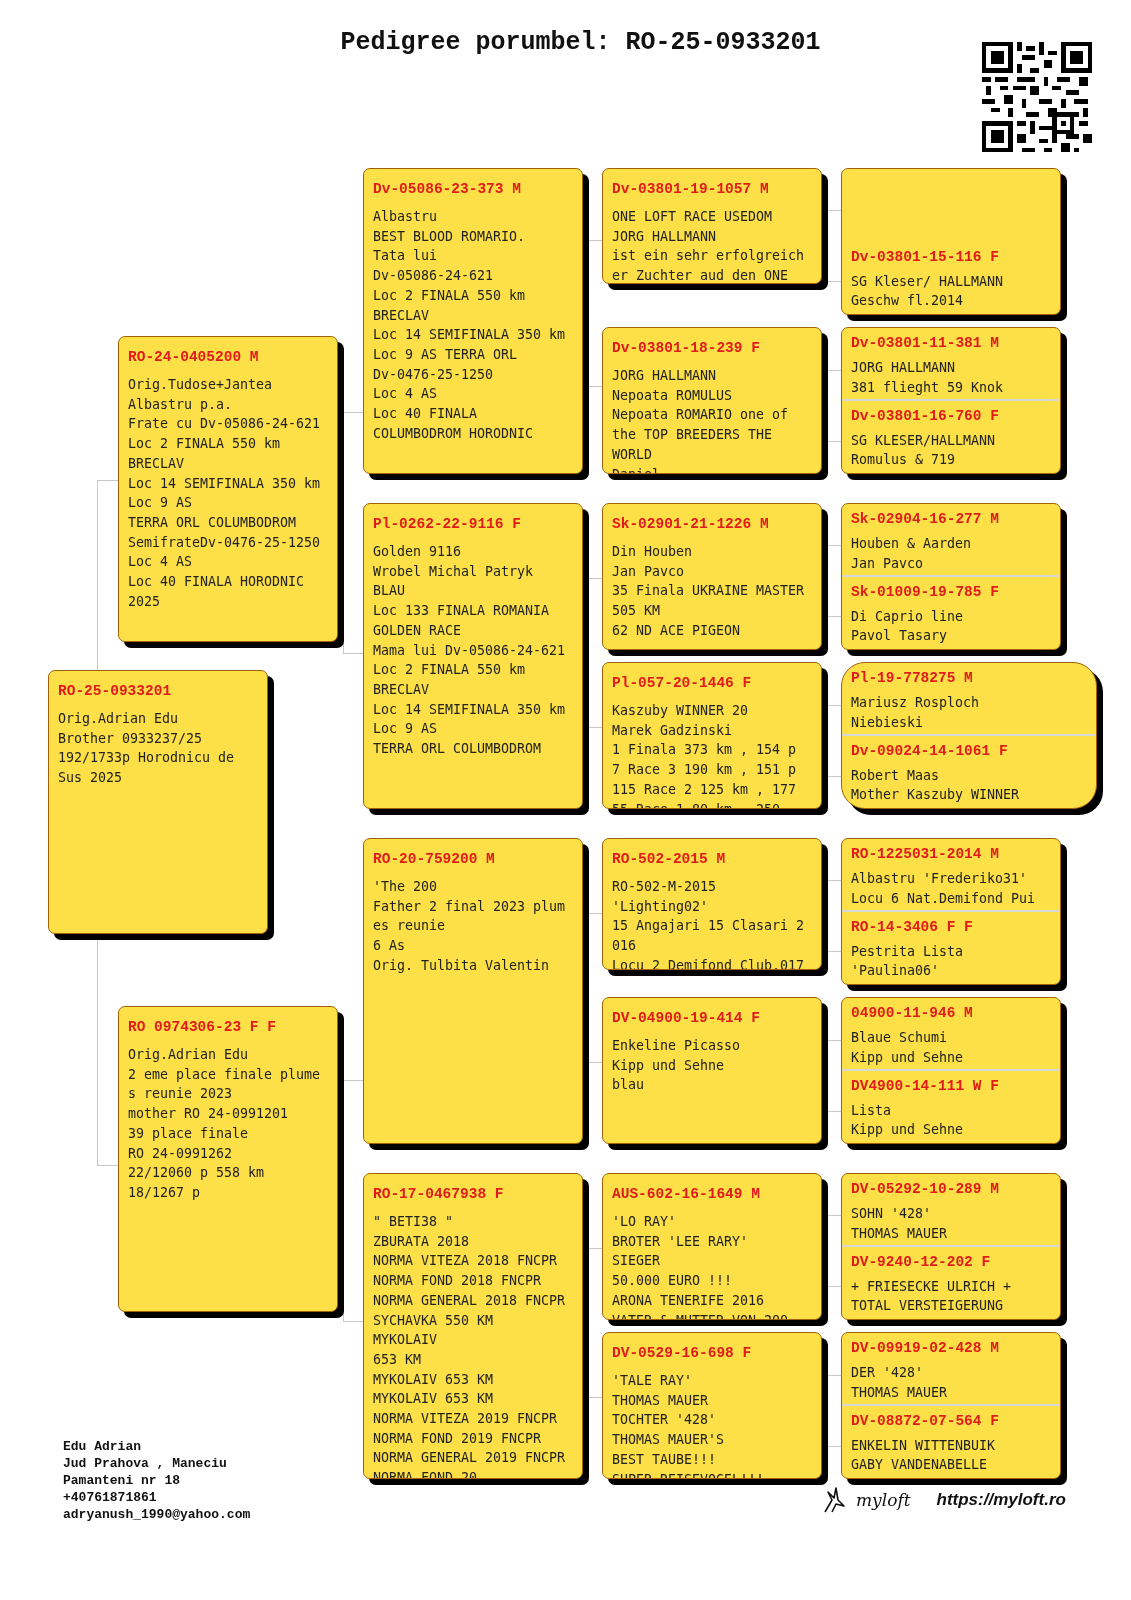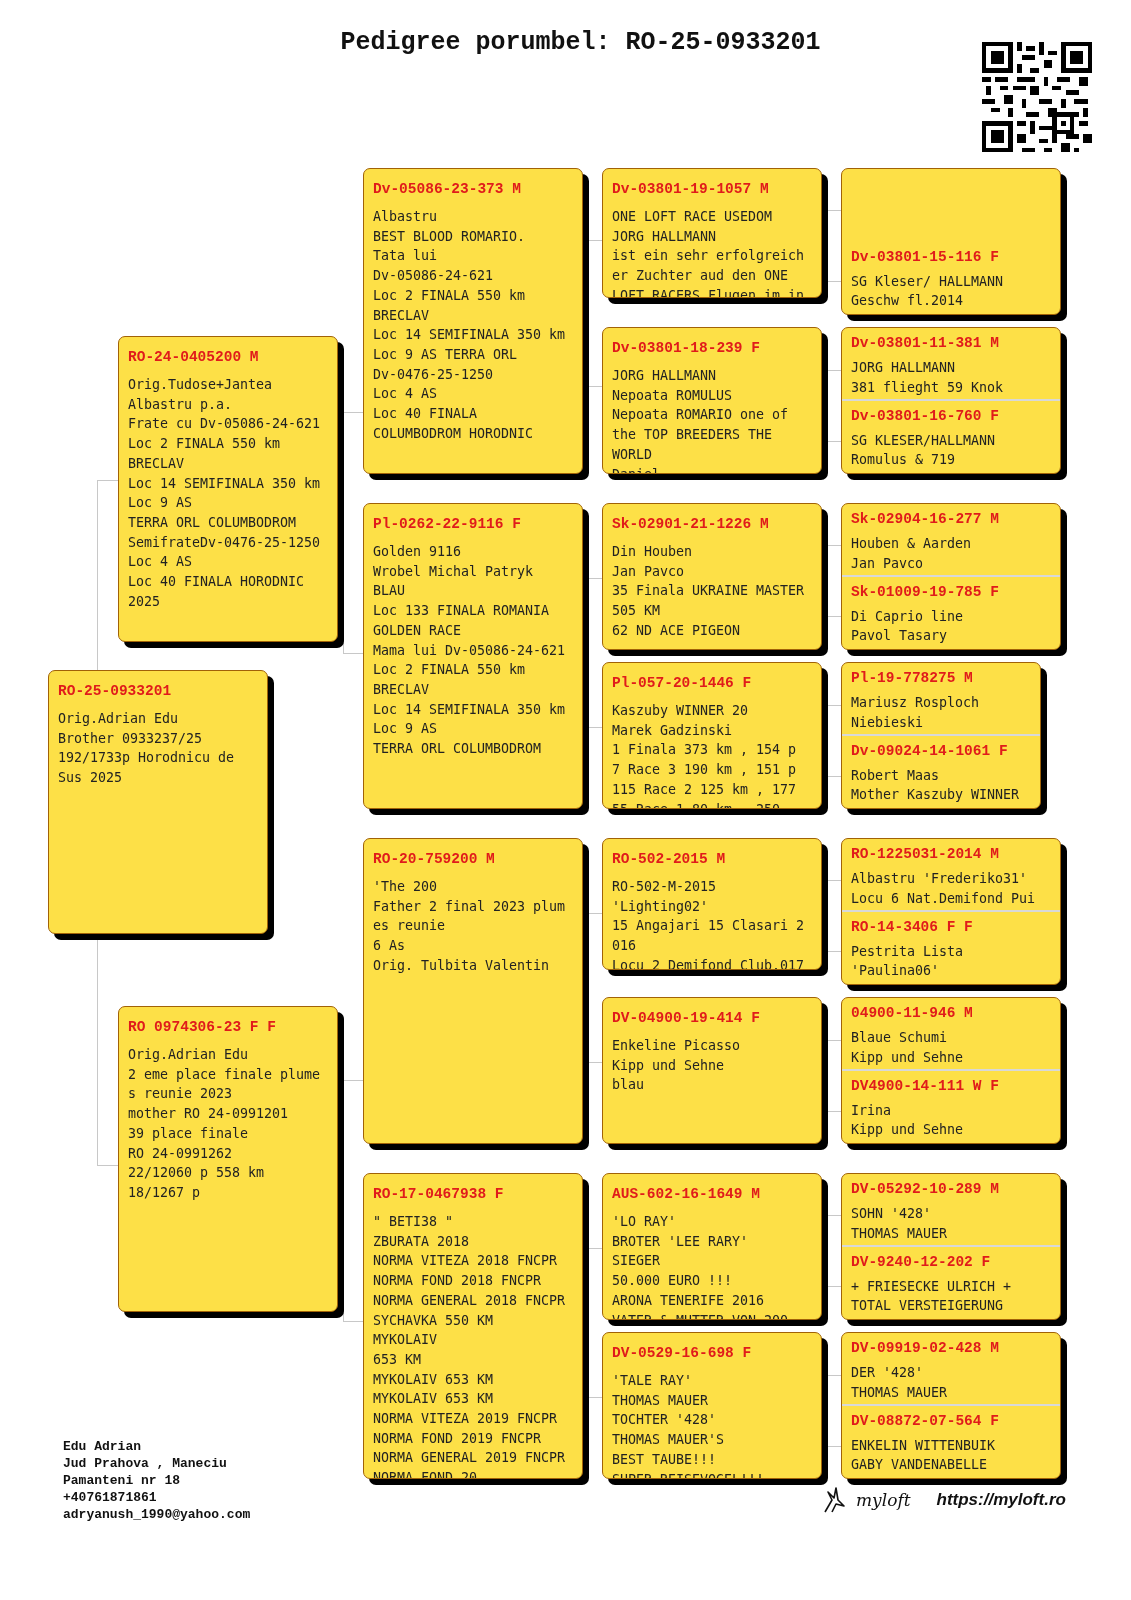--- a/index.html
+++ b/index.html
@@ -189,21 +189,21 @@
 MYKOLAIV
 653 KM
 MYKOLAIV 653 KM
 MYKOLAIV 653 KM
 NORMA VITEZA 2019 FNCPR
 NORMA FOND 2019 FNCPR
 NORMA GENERAL 2019 FNCPR
 NORMA FOND 20</div>
 </div>
 
-<div class="card big" style="left:602px;top:168px;width:220px;height:130px;">
+<div class="card big" style="left:602px;top:168px;width:220px;height:116px;">
   <div class="ring">Dv-03801-19-1057 M</div>
   <div class="lines">ONE LOFT RACE USEDOM
 JORG HALLMANN
 ist ein sehr erfolgreich
 er Zuchter aud den ONE
 LOFT RACERS Flugen im in
 und ausland</div>
 </div>
 <div class="card big" style="left:602px;top:327px;width:220px;height:147px;">
   <div class="ring">Dv-03801-18-239 F</div>
@@ -289,21 +289,21 @@
       <div class="ring">Sk-02904-16-277 M</div>
       <div class="lines">Houben &amp; Aarden
 Jan Pavco</div>
     </div>
   <div class="half bot">
       <div class="ring">Sk-01009-19-785 F</div>
       <div class="lines">Di Caprio line
 Pavol Tasary</div>
     </div>
 </div>
-<div class="card pair" style="left:841px;top:662px;width:200px;height:147px;">
+<div class="card pair" style="left:841px;top:662px;width:256px;height:147px;border-radius:24px;">
   <div class="half top">
       <div class="ring">Pl-19-778275 M</div>
       <div class="lines">Mariusz Rosploch
 Niebieski</div>
     </div>
   <div class="half bot">
       <div class="ring">Dv-09024-14-1061 F</div>
       <div class="lines">Robert Maas
 Mother Kaszuby WINNER</div>
     </div>
@@ -321,21 +321,21 @@
     </div>
 </div>
 <div class="card pair" style="left:841px;top:997px;width:220px;height:147px;">
   <div class="half top">
       <div class="ring">04900-11-946 M</div>
       <div class="lines">Blaue Schumi
 Kipp und Sehne</div>
     </div>
   <div class="half bot">
       <div class="ring">DV4900-14-111 W F</div>
-      <div class="lines">Irina
+      <div class="lines">Lista
 Kipp und Sehne</div>
     </div>
 </div>
 <div class="card pair" style="left:841px;top:1173px;width:220px;height:147px;">
   <div class="half top">
       <div class="ring">DV-05292-10-289 M</div>
       <div class="lines">SOHN '428'
 THOMAS MAUER</div>
     </div>
   <div class="half bot">

